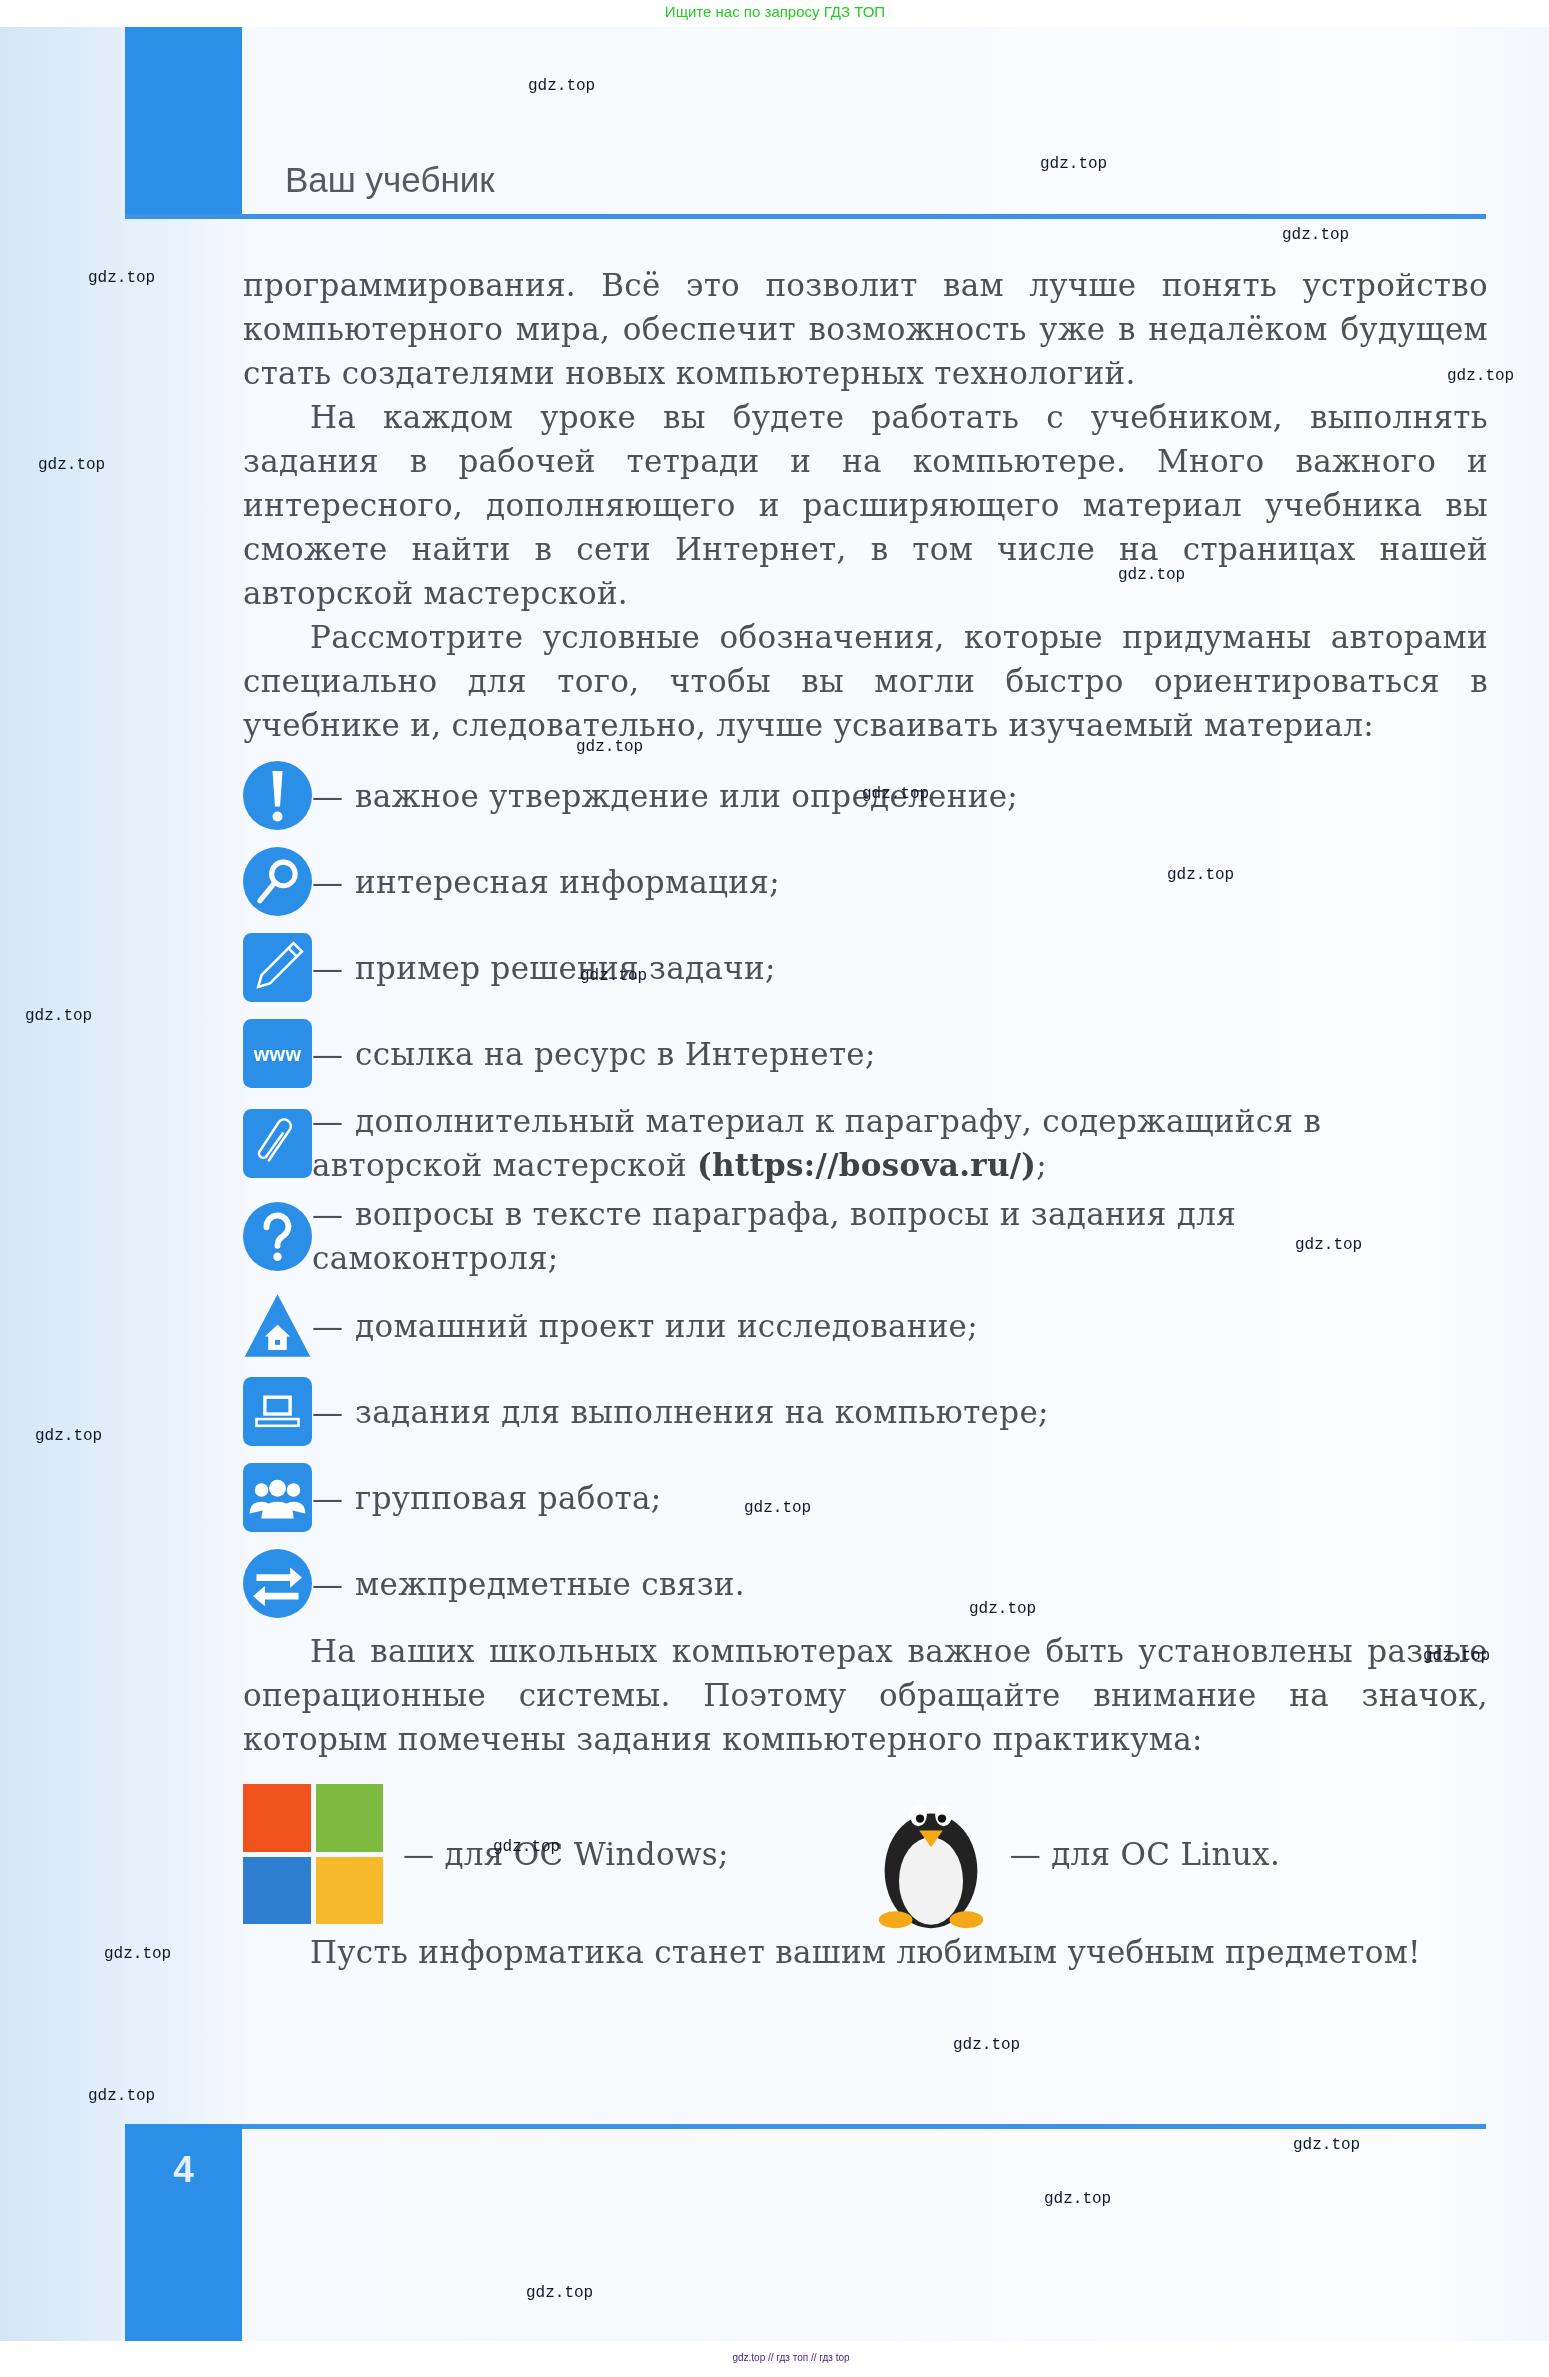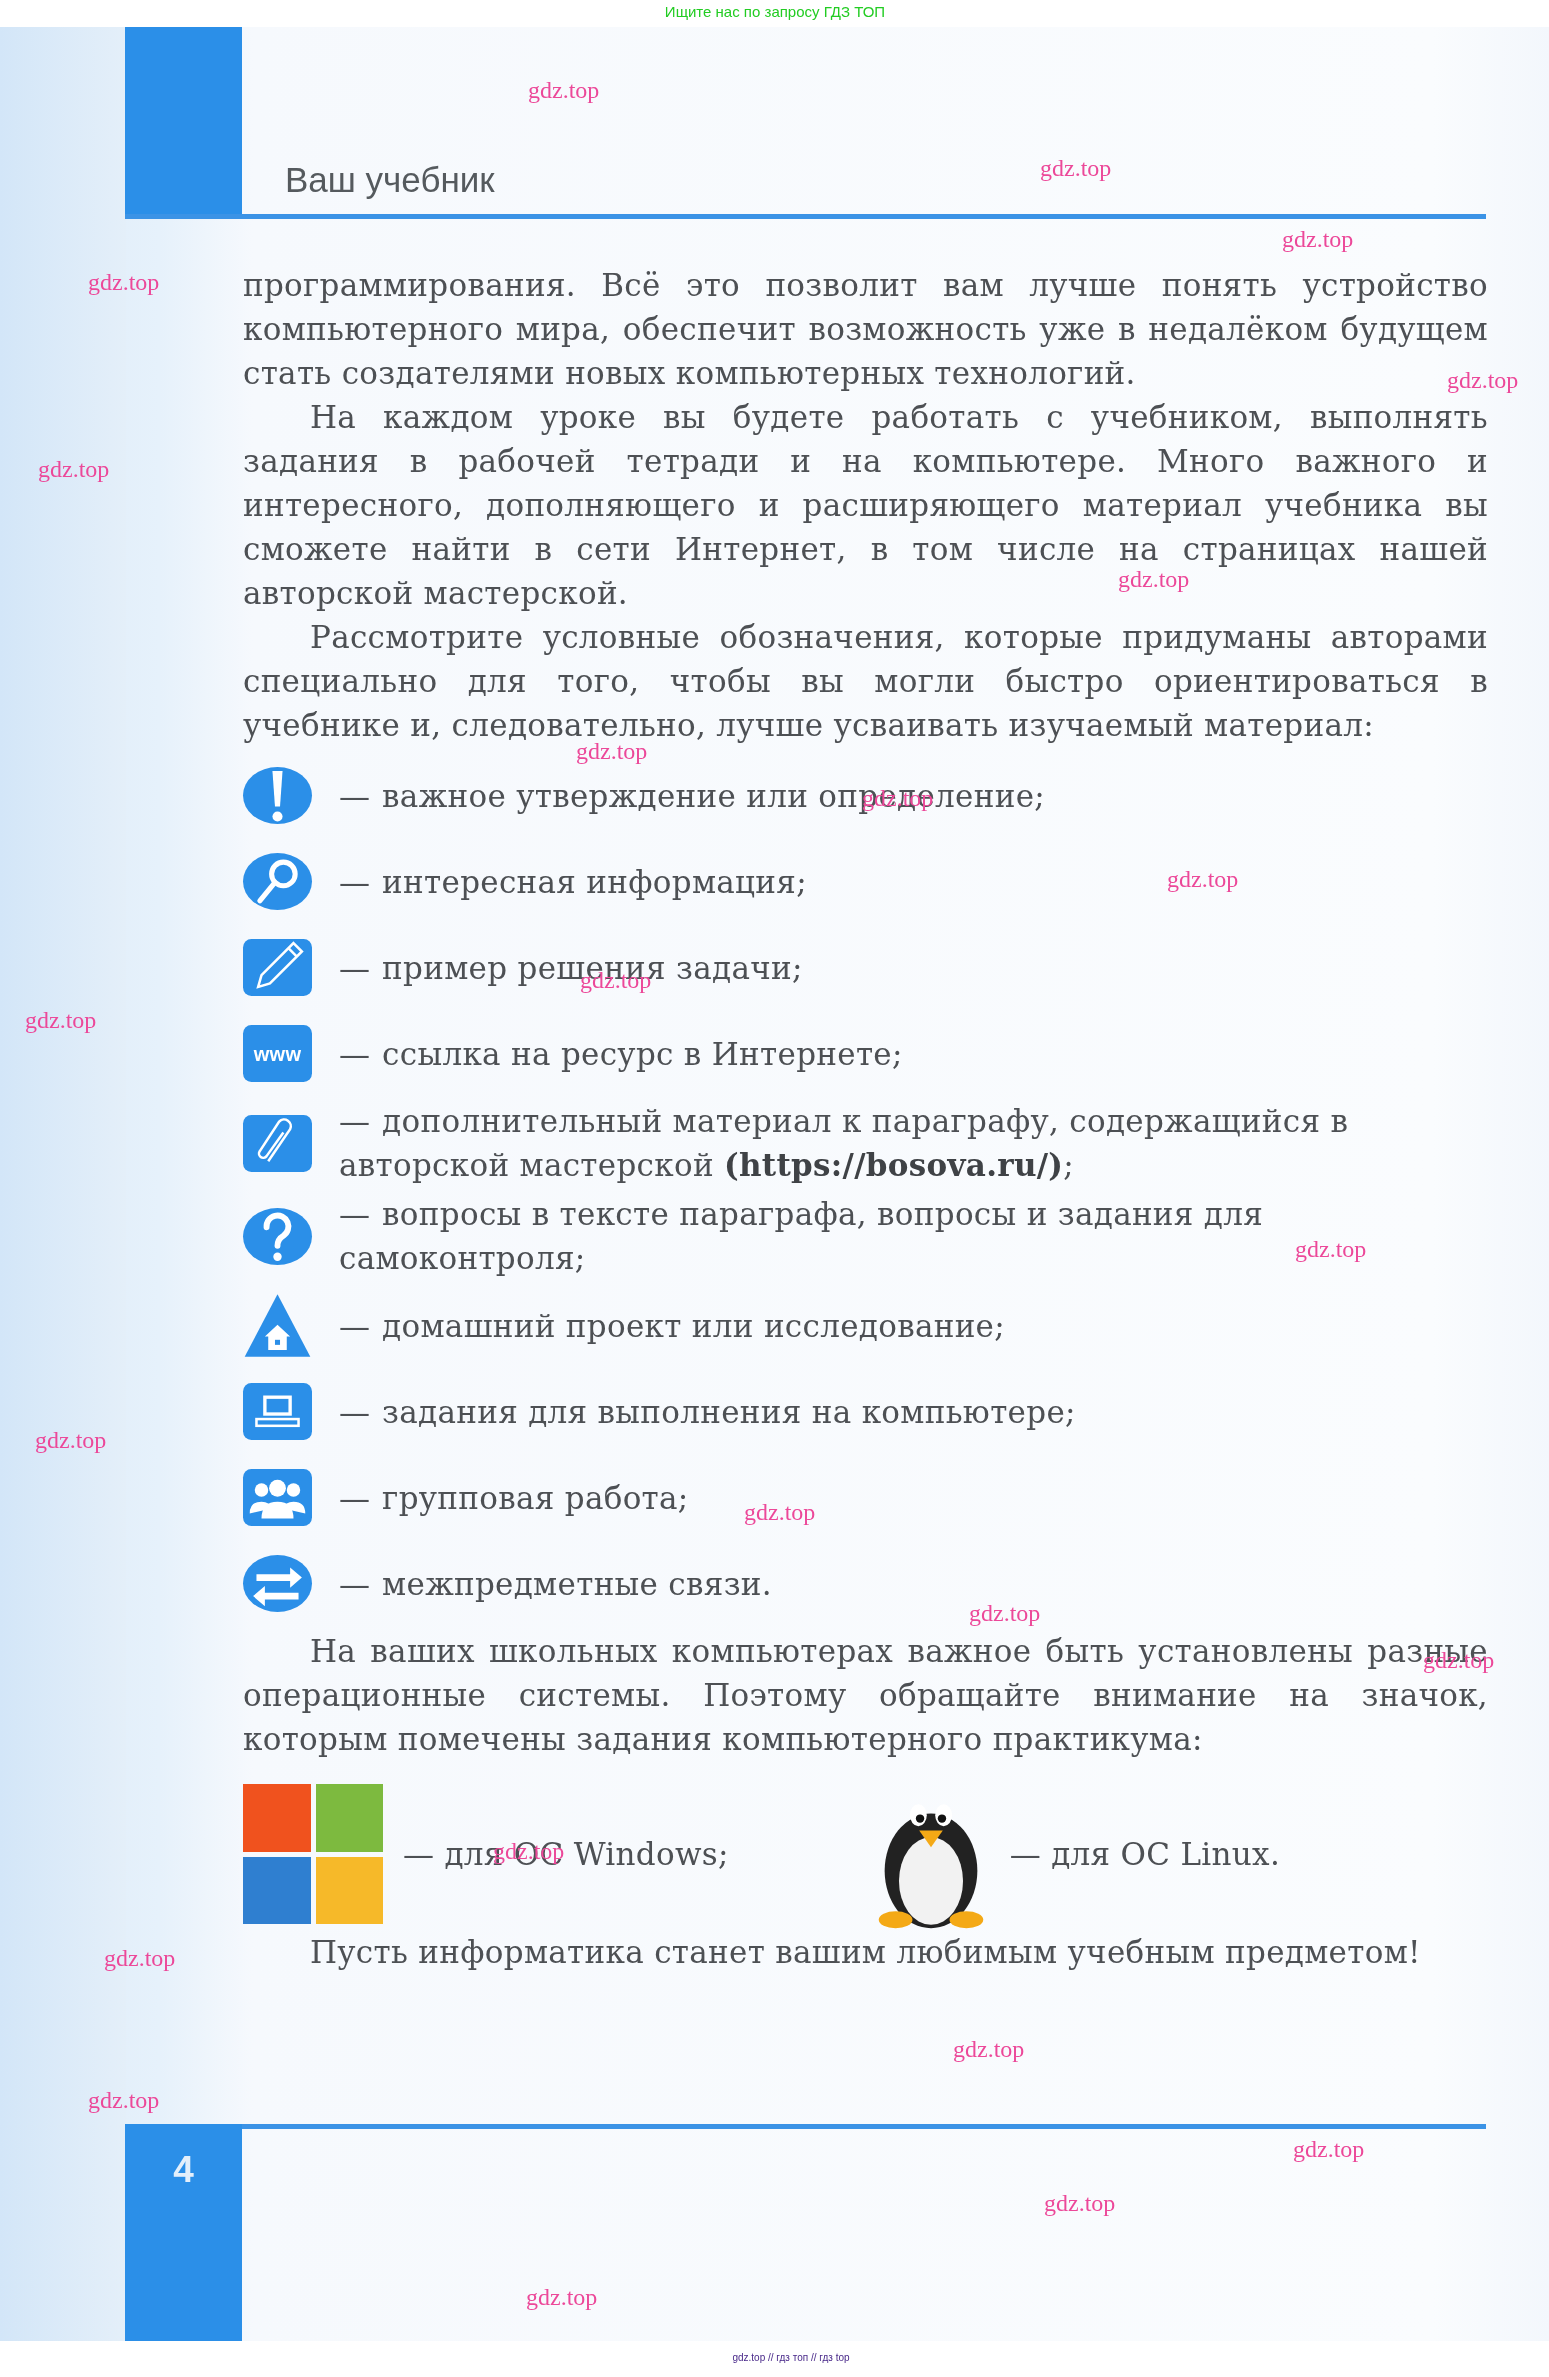--- a/index.html
+++ b/index.html
@@ -36,21 +36,21 @@
     font-size:31px; line-height:44px; color:#4d5054;
     letter-spacing:0.3px;
   }
   .content p { margin:0; text-align:justify; text-align-last:left; }
   .content p.indent { text-indent:67px; }
   .legend { margin:8.4px 0 0 0; }
   .legend-item {
     display:flex; align-items:center; min-height:81px; margin:3.4px 0 5px 0;
   }
   .legend-icon {
-    width:69px; height:57px; flex:0 0 69px; margin-right:27px;
+    width:69px; height:69px; flex:0 0 69px; 
     display:flex; align-items:center; justify-content:center;
     background:#2b8fe8; color:#fff;
   }
   .legend-icon.circle { border-radius:50%; }
   .legend-icon.rounded { border-radius:8.4px; }
   .legend-icon.tri { background:transparent; }
   .legend-text { flex:1; }
   .legend-text .dash { margin-right:11.8px; }
   .legend-text b { font-weight:bold; color:#3f4246; }
   .os-row {
@@ -64,21 +64,21 @@
     position:absolute; left:125px; top:2097px; width:1361px; height:5px; background:#3b93e6;
   }
   .blue-bar-bottom {
     position:absolute; left:125px; top:2097px; width:117px; height:217px; background:#2b8fe8;
   }
   .page-number {
     position:absolute; left:125px; top:2122px; width:117px; text-align:center;
     font-family:"Liberation Sans", sans-serif; font-weight:bold; font-size:37px; color:#e3effb;
   }
   .wm {
-    position:absolute; font-family:Liberation Serif, serif; font-size:24px; color:#ec4899;
+    position:absolute; font-family:Liberation Mono, monospace; font-size:16px; color:#0f172a;
   }
   .bottom-banner {
     position:absolute; left:16px; top:2341px; width:1550px; height:36px;
     text-align:center; font-family:"Liberation Sans", sans-serif; font-size:10px; color:#4a2a8a; line-height:34px;
   }
 </style>
 </head>
 <body>
 
 <div class="top-banner">Ищите нас по запросу ГДЗ ТОП</div>

